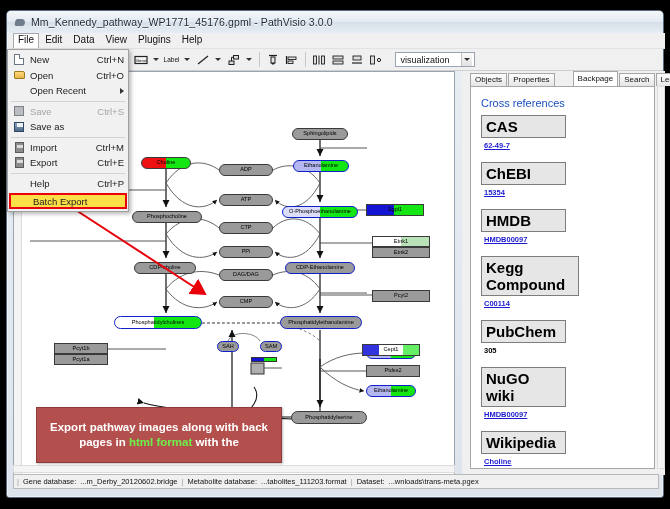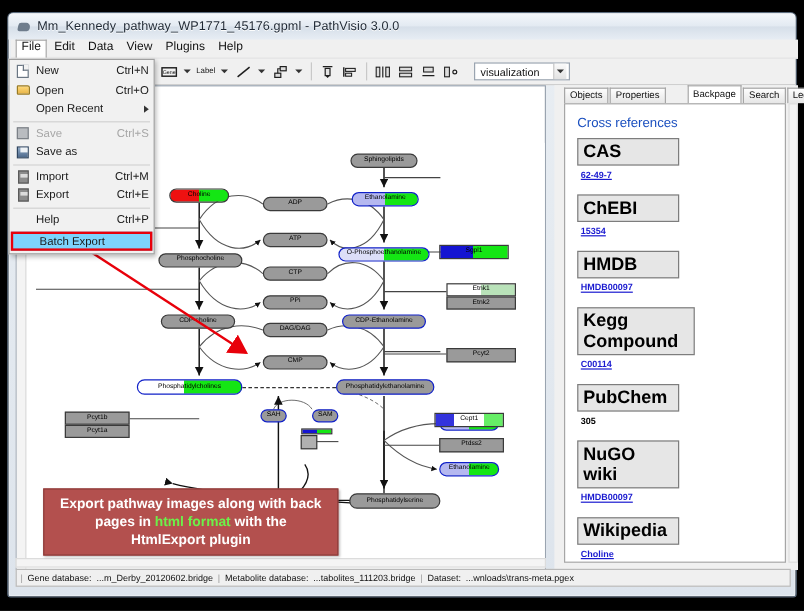--- a/index.html
+++ b/index.html
@@ -80,21 +80,21 @@
     padding:2px 0;
   }
   .dd-row { display:flex; align-items:center; height:15.5px; padding:0 4px; position:relative; }
   .dd-ico { width:14px; height:13px; flex:none; display:flex; align-items:center; justify-content:center; }
   .dd-lbl { font-size:9.5px; color:#1a1a1a; flex:1; padding-left:4px; white-space:nowrap; }
   .dd-key { font-size:9.5px; color:#1a1a1a; white-space:nowrap; padding-left:8px; }
   .dd-row.disabled .dd-lbl, .dd-row.disabled .dd-key { color:#a6a6a6; }
   .dd-sep { height:1px; background:#d2d2d2; margin:2px 3px; }
   .dd-sub { width:0;height:0;border-top:3px solid transparent;border-bottom:3px solid transparent;border-left:4px solid #333; }
   .dd-row.boxed {
-    border:2px solid #e8000a; margin:2px 1px 0 1px; height:16px; background:#7dd3fc;
+    border:2px solid #e8000a; margin:2px 1px 0 1px; height:16px; background:#fde047;
   }
   .ico-newdoc { width:10px;height:11px;background:#fff;border:1px solid #6a7683; position:relative; }
   .ico-newdoc:after{content:"";position:absolute;right:-1px;top:-1px;width:4px;height:4px;background:#f1f1f1;border-left:1px solid #6a7683;border-bottom:1px solid #6a7683;}
   .ico-folder { width:11px;height:8px;background:linear-gradient(180deg,#ffd97a,#e8b548); border:1px solid #9a7b22; border-radius:1px 2px 1px 1px; }
   .ico-save { width:10px;height:10px;background:#b9bcc0;border:1px solid #7c8187; }
   .ico-save2 { width:10px;height:10px;background:linear-gradient(180deg,#8fa9c6,#4e6a8c);border:1px solid #2f4560; position:relative;}
   .ico-save2:after{content:"";position:absolute;left:2px;top:0;width:6px;height:4px;background:#eef2f6;}
   .ico-imp { width:9px;height:11px;background:#8c8c8c;border:1px solid #5a5a5a;position:relative;}
   .ico-imp:after{content:"";position:absolute;left:1.5px;top:2px;width:6px;height:3px;background:#dcdcdc;}
 
@@ -472,21 +472,20 @@
             <span>Ptdss2</span>
           </div>
 
       <div style="position:absolute;left:237px;top:238px;width:26px;height:5px;background:linear-gradient(90deg,#1414d2 0 50%,#14e614 50% 100%);border:1px solid #333;"></div>
 
       <div class="callout">
         <span>Export pathway images along with back</span>
         <span>
           <span>pages in </span><span class="hl">html format</span><span> with the</span>
         </span>
-        <span>HtmlExport plugin</span>
       </div>
     </div>
   </div>
 
   <div class="hscroll"></div>
 
   <svg class="redline" style="position:absolute;left:0;top:0;width:658px;height:488px;z-index:55;">
     <defs>
       <marker id="redarrow" markerWidth="9" markerHeight="9" refX="7" refY="4.5" orient="auto">
         <path d="M0,0 L8,4.5 L0,9 z" fill="#e8000a"></path>
@@ -595,20 +594,20 @@
 
     <div class="side-vscroll"></div>
   </div>
 
   <div class="statusbar">
     <span class="st-sep">|</span>
     <span>Gene database:</span>
     <span>...m_Derby_20120602.bridge</span>
     <span class="st-sep">|</span>
     <span>Metabolite database:</span>
-    <span>...tabolites_111203.bridge</span>
+    <span>...tabolites_111203.format</span>
     <span class="st-sep">|</span>
     <span>Dataset:</span>
     <span>...wnloads\trans-meta.pgex</span>
   </div>
 
  </div>
 </div>
 
 </body></html>

